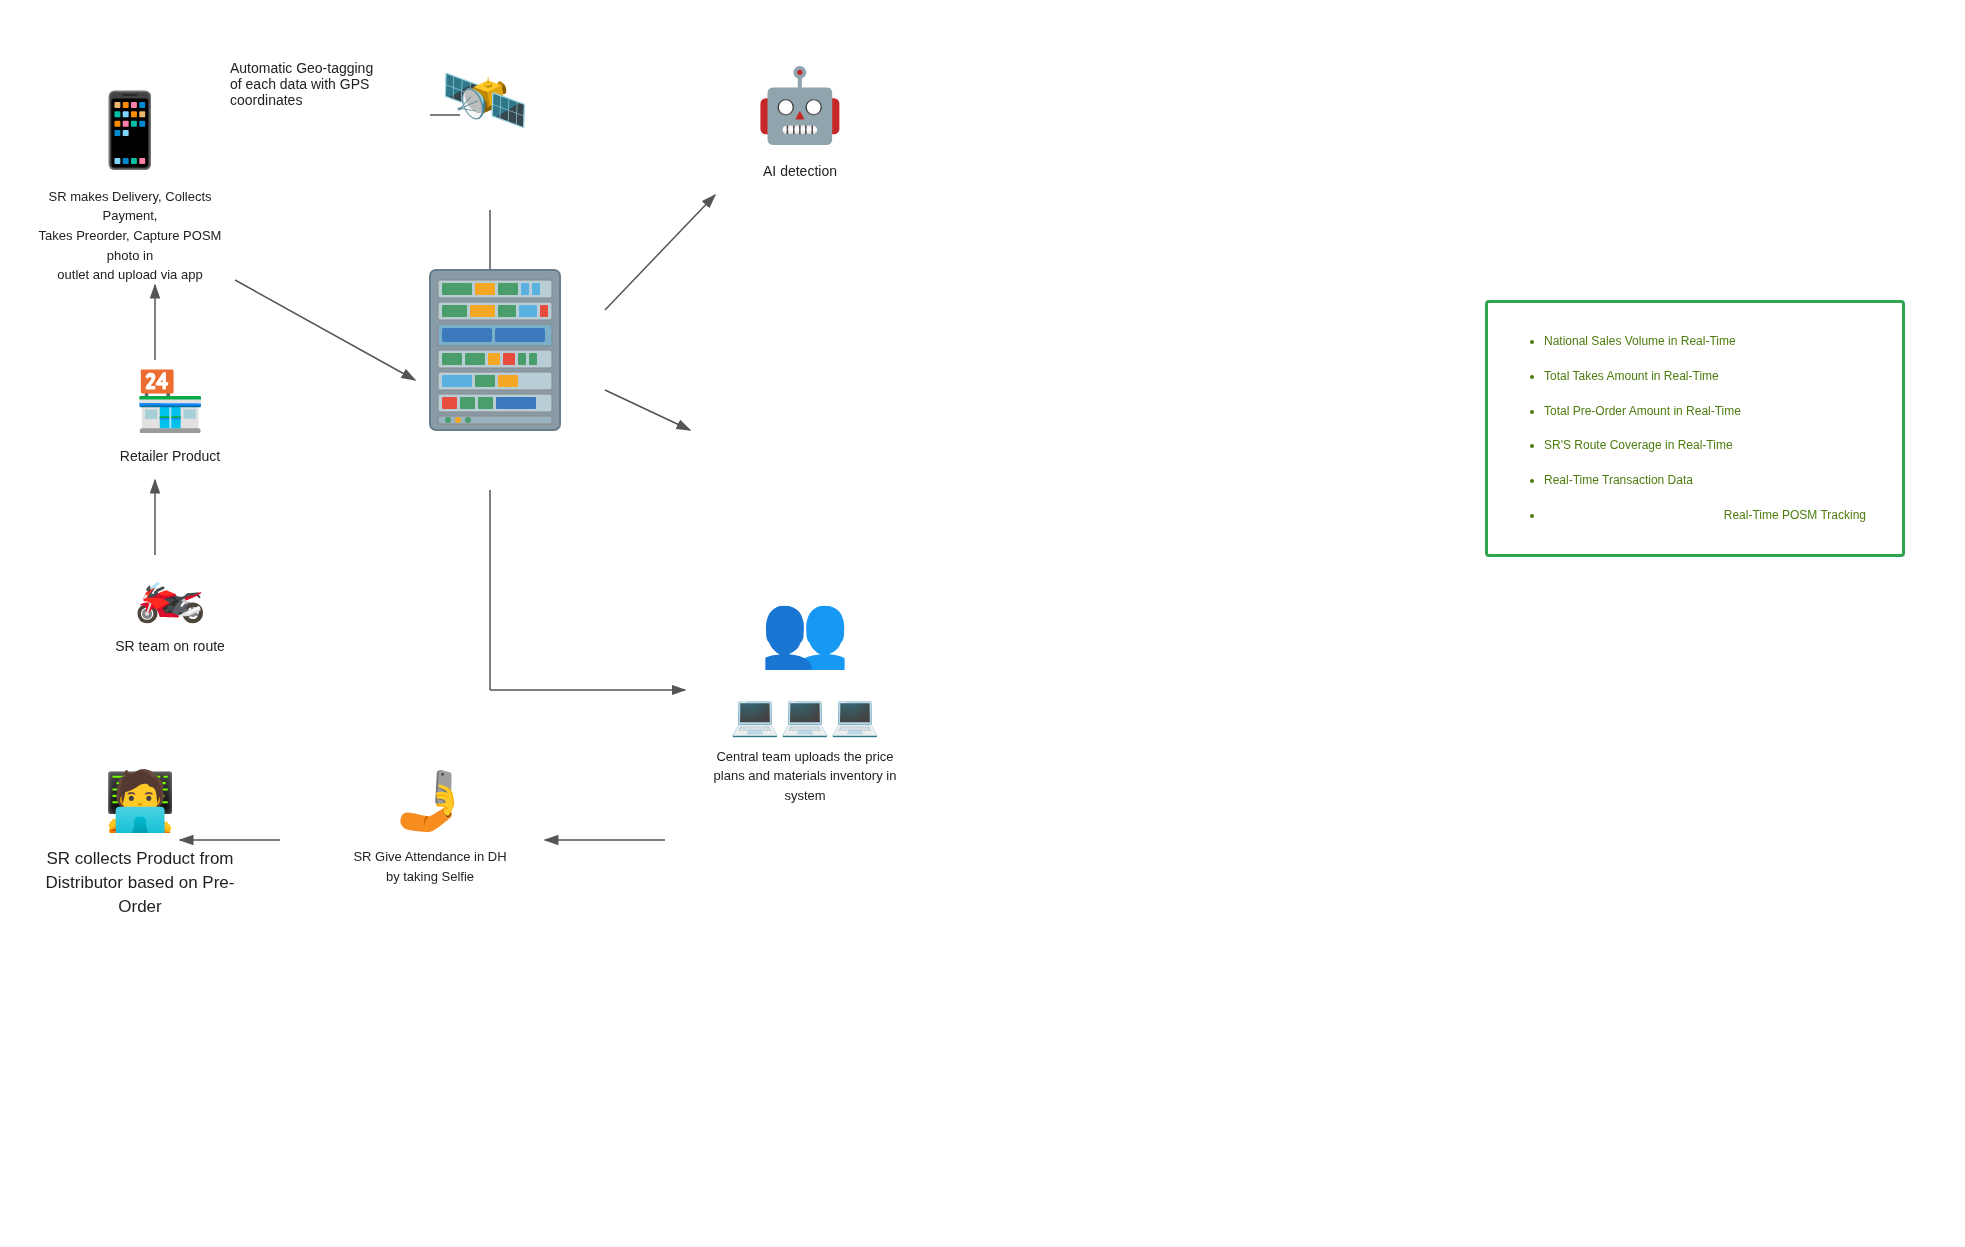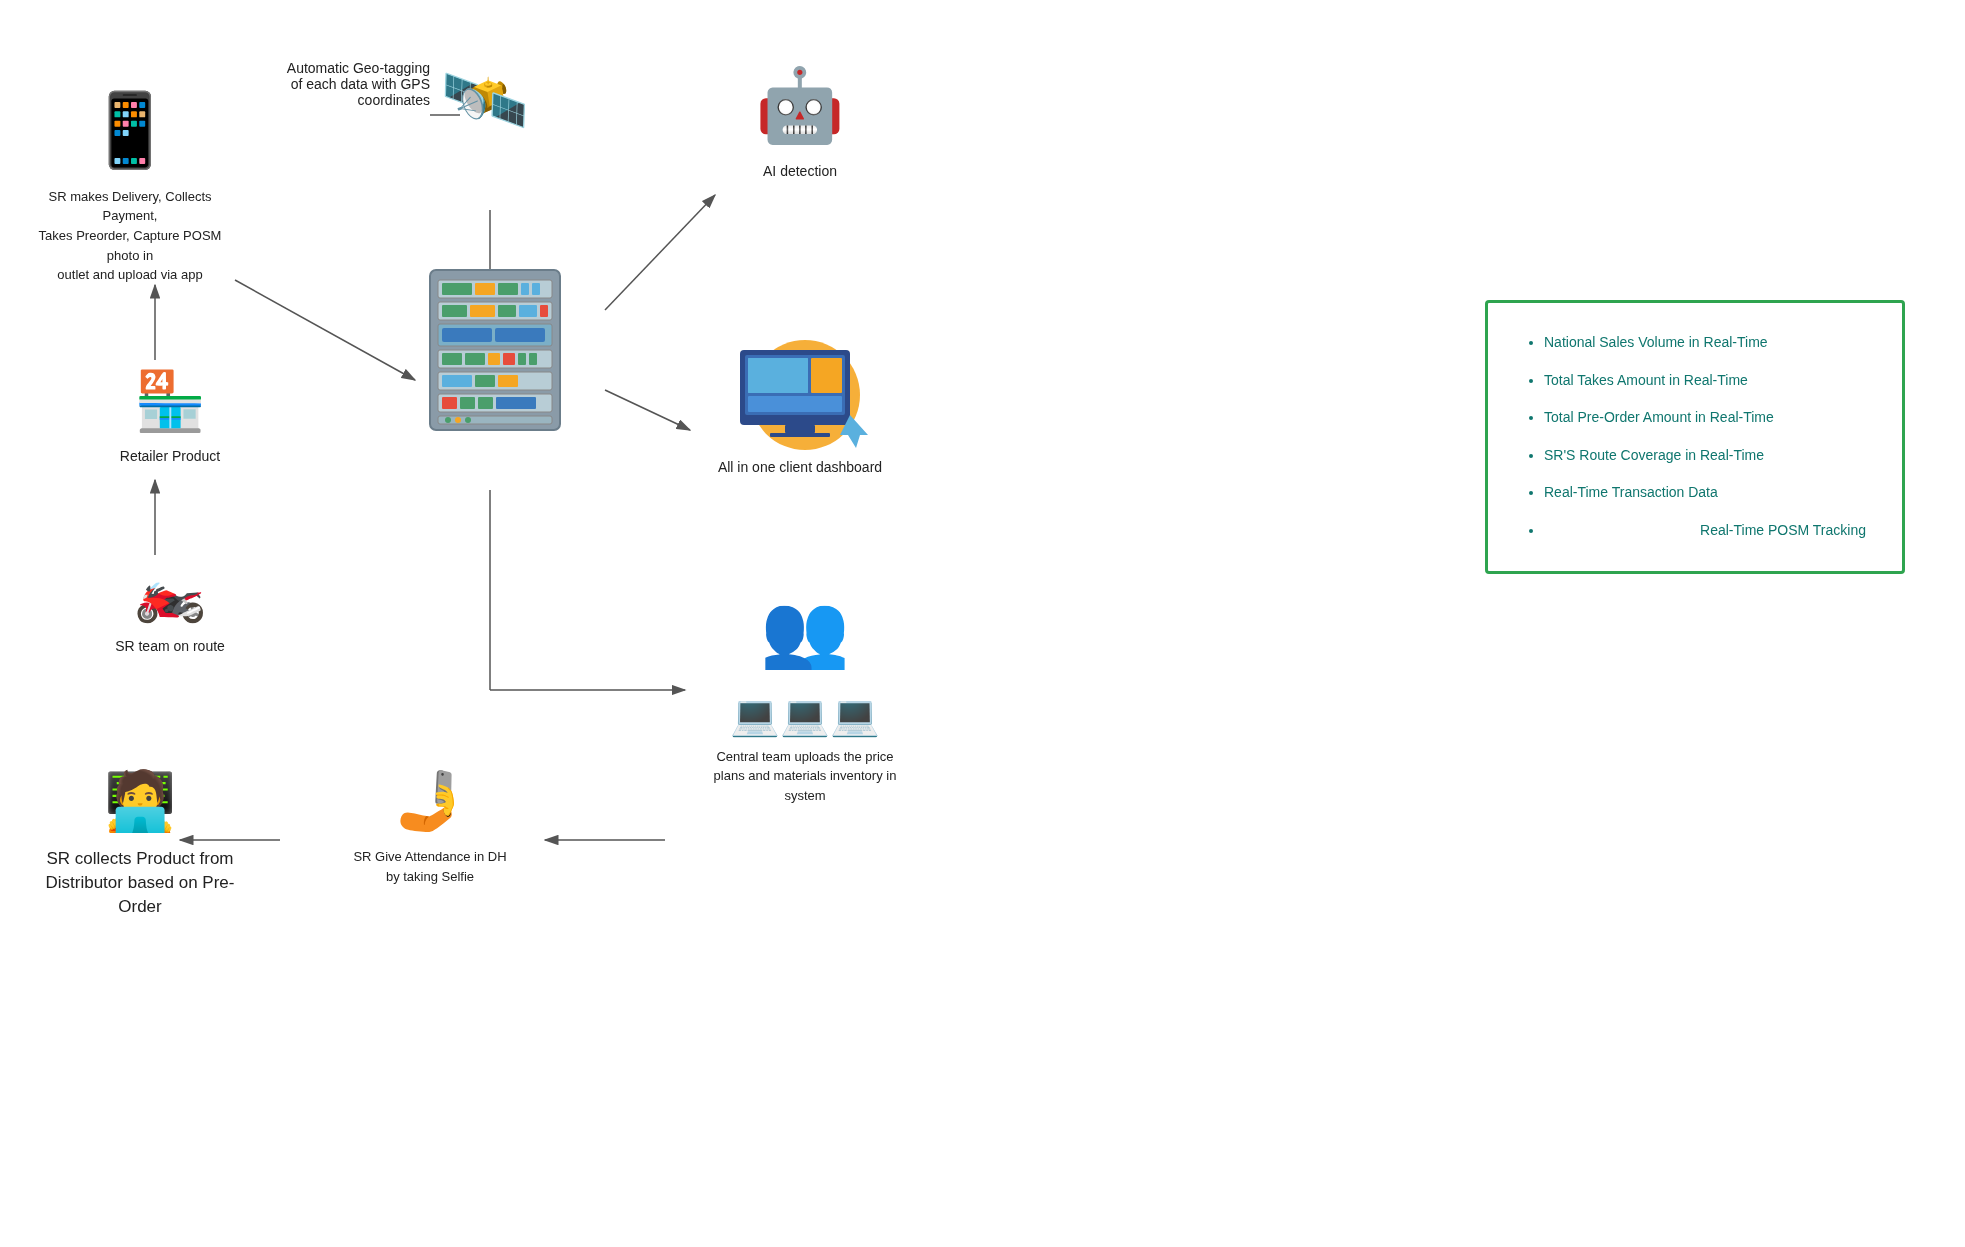--- a/index.html
+++ b/index.html
@@ -32,41 +32,41 @@
       color: #222;
     }
     
     .phone-node { top: 80px; left: 30px; width: 200px; }
     .retailer-node { top: 360px; left: 80px; width: 180px; }
     .sr-route-node { top: 550px; left: 80px; width: 180px; }
     .sr-collect-node { top: 760px; left: 30px; width: 220px; }
     .attendance-node { top: 760px; left: 320px; width: 220px; }
     .server-node { top: 250px; left: 400px; width: 200px; }
     .satellite-node { top: 50px; left: 380px; width: 180px; }
-    .geo-label { top: 60px; left: 230px; width: 200px; text-align: right; font-size: 14px; color: #222; position: absolute; }
+    .geo-label { top: 60px; left: 230px; width: 200px; text-align: left; font-size: 14px; color: #222; position: absolute; }
     .ai-node { top: 60px; left: 700px; width: 180px; }
     .dashboard-node { top: 340px; left: 680px; width: 230px; }
     .team-node { top: 580px; left: 660px; width: 260px; }
     
     .feature-box {
       position: absolute;
       top: 300px; right: 60px;
       width: 420px;
       border: 3px solid #2ea44f;
       border-radius: 4px;
       padding: 30px 36px;
       background: #fff;
     }
     .feature-box ul {
       list-style: disc;
       padding-left: 20px;
     }
     .feature-box ul li {
-      font-size: 14px;
-      color: #0f766e;
+      font-size: 12px;
+      color: #4d7c0f;
       margin-bottom: 18px;
       line-height: 1.4;
     }
     .feature-box ul li:last-child { margin-bottom: 0; text-align: right; }
 
     
     .emoji-icon { font-size: 72px; display: block; margin: 0 auto 6px; }
     .small-emoji { font-size: 58px; }
 
     
@@ -200,41 +200,20 @@
       <circle cx="38" cy="160" r="3" fill="#f5a623"></circle>
       <circle cx="48" cy="160" r="3" fill="#4a9e6b"></circle>
     </svg>
   </div>
 
   <div class="node ai-node" style="top:55px; left:700px; width:200px;">
     <span class="emoji-icon">🤖</span>
     <span>AI detection</span>
   </div>
 
-  <div class="node dashboard-node" style="top:330px; left:680px; width:240px;">
-    
-    <svg width="160" height="120" viewBox="0 0 160 120" style="display:block; margin:0 auto 8px;">
-
-      <circle cx="85" cy="65" r="55" fill="#f5a623" opacity="0.9"></circle>
-
-      <rect x="20" y="20" width="110" height="75" rx="4" fill="#2c4a8a"></rect>
-      <rect x="25" y="25" width="100" height="60" rx="2" fill="#3a6db5"></rect>
-
-      <rect x="28" y="28" width="60" height="35" rx="1" fill="#5ab0de"></rect>
-      <rect x="28" y="28" width="60" height="35" rx="1" fill="#5ab0de"></rect>
-      <rect x="91" y="28" width="31" height="35" rx="1" fill="#f5a623"></rect>
-      <rect x="28" y="66" width="94" height="16" rx="1" fill="#4a90d9"></rect>
-
-      <rect x="65" y="95" width="30" height="8" rx="1" fill="#2c4a8a"></rect>
-      <rect x="50" y="103" width="60" height="4" rx="1" fill="#2c4a8a"></rect>
-
-      <polygon points="130,85 148,105 140,105 136,118 128,105 120,105" fill="#5ab0de"></polygon>
-    </svg>
-    <span>All in one client dashboard</span>
-  </div>
 
   <div class="node team-node" style="top:580px; left:670px; width:270px;">
     <span class="emoji-icon">👥</span>
     
     <div style="font-size:40px; margin-bottom:4px;">💻💻💻</div>
     <span style="white-space:pre-line; font-size:13px;">Central team uploads the price
 plans and materials inventory in
 system</span>
   </div>
 

